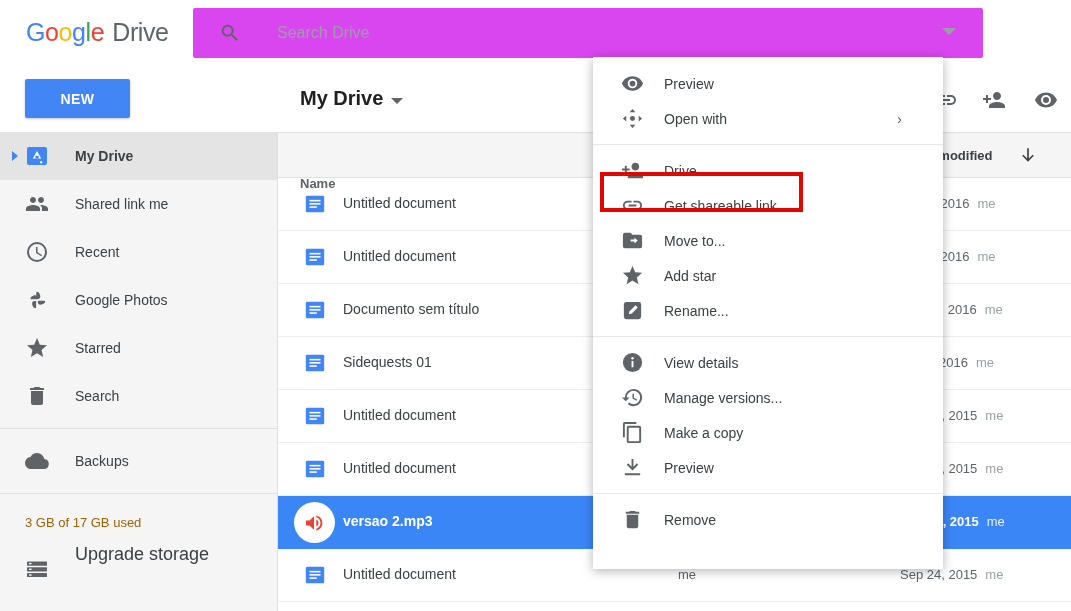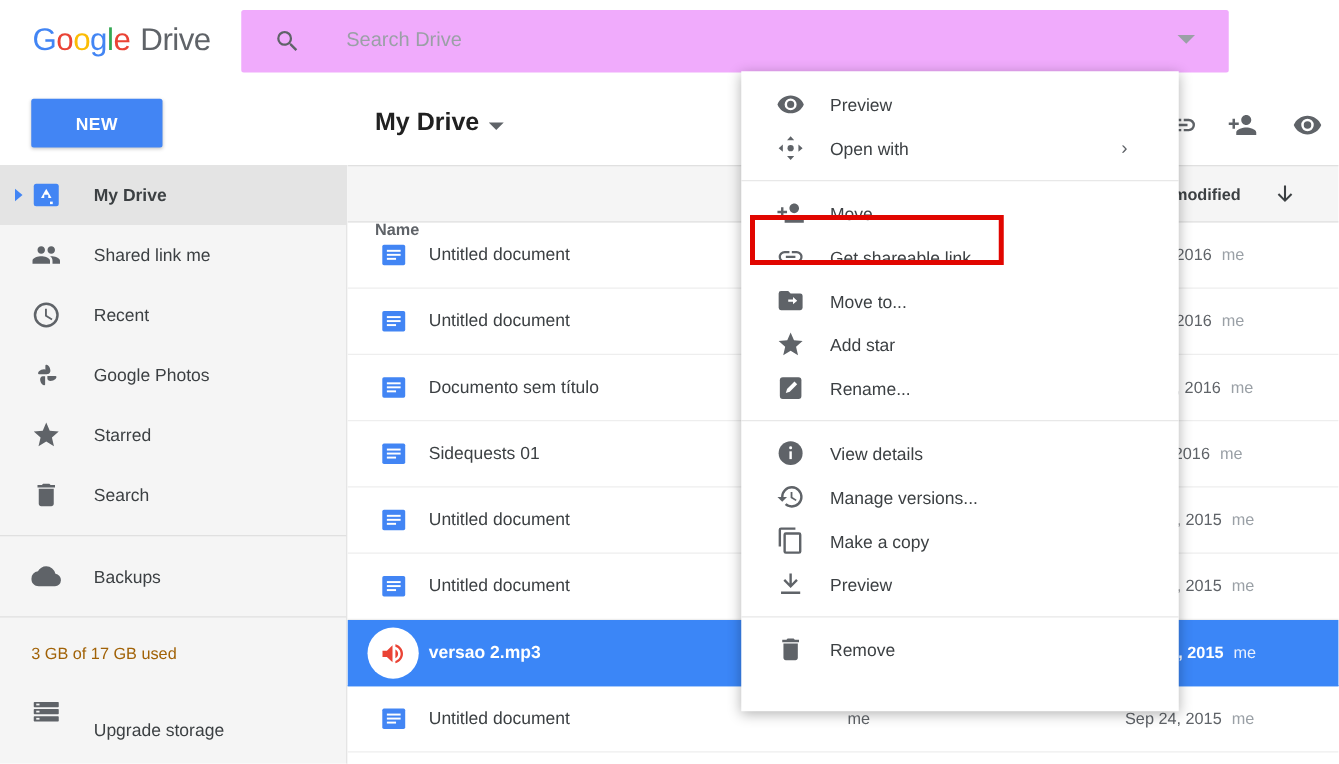--- a/index.html
+++ b/index.html
@@ -18,21 +18,21 @@
   .logo .g1 { color: #4285F4; }
   .logo .g2 { color: #EA4335; }
   .logo .g3 { color: #FBBC05; }
   .logo .g4 { color: #4285F4; }
   .logo .g5 { color: #34A853; }
   .logo .g6 { color: #EA4335; }
   .logo .word { color: #5f6368; margin-left: 8px; font-weight: 400; }
 
   .searchbox {
     position: absolute; left: 193px; top: 8px; width: 790px; height: 50px;
-    background: #f0abfc; border-radius: 2px;
+    background: #d946ef; border-radius: 2px;
   }
   .search-icon { position: absolute; left: 26px; top: 14px; width: 22px; height: 22px; }
   .search-input {
     position: absolute; left: 84px; top: 0; width: 690px; height: 50px;
     border: 0; background: transparent; outline: none;
     font-family: "Liberation Sans", sans-serif; font-size: 16px; color: #3c4043;
   }
   .search-input::placeholder { color: #9aa0a6; }
   .search-caret {
     position: absolute; left: 942px; top: 28px; width: 0; height: 0;
@@ -61,21 +61,21 @@
   .side-item.active { background: #e4e4e4; font-weight: bold; }
   .side-item .expander {
     position: absolute; left: 12px; top: 19px; width: 0; height: 0;
     border-top: 5px solid transparent; border-bottom: 5px solid transparent;
     border-left: 6px solid #4285F4;
   }
   .side-ico { position: absolute; left: 25px; top: 12px; width: 24px; height: 24px; }
   .side-label { padding-left: 75px; }
   .side-sep { height: 1px; background: #e0e0e0; margin: 8px 0; }
   .storage-text { padding-left: 25px; color: #a16207; font-size: 13px; height: 42px; line-height: 42px; }
-  .upgrade { position: relative; height: 48px; display: flex; align-items: flex-end; cursor: pointer; color: #3c4043; font-size: 14px; }
+  .upgrade { position: relative; height: 48px; display: flex; align-items: flex-start; cursor: pointer; color: #3c4043; font-size: 18px; }
   .upgrade .side-ico { left: 25px; top: 13px; }
 
   
   .content { position: absolute; left: 278px; top: 66px; width: 793px; height: 545px; background: #fff; overflow: hidden; }
   .crumb-bar { position: relative; height: 66px; }
   .crumb {
     position: absolute; left: 22px; top: 21px;
     font-size: 20px; color: #212121; font-weight: bold;
   }
   .crumb-caret {
@@ -410,21 +410,21 @@
         <span class="ctx-label">Open with</span>
         <span class="ctx-sub">›</span>
       </div>
       <div class="ctx-sep"></div>
       <div class="ctx-item">
         <span class="ctx-ico">
           <svg width="23" height="23" viewBox="0 0 24 24">
             <path fill="#5f6368" d="M15 12c2.21 0 4-1.79 4-4s-1.79-4-4-4-4 1.79-4 4 1.79 4 4 4zm-9-2V7H4v3H1v2h3v3h2v-3h3v-2H6zm9 4c-2.67 0-8 1.34-8 4v2h16v-2c0-2.66-5.33-4-8-4z"></path>
           </svg>
         </span>
-        <span class="ctx-label">Move...</span>
+        <span class="ctx-label">Drive...</span>
       </div>
       <div class="ctx-item">
         <span class="ctx-ico">
           <svg width="23" height="23" viewBox="0 0 24 24">
             <path fill="#5f6368" d="M3.9 12c0-1.71 1.39-3.1 3.1-3.1h4V7H7a5 5 0 0 0 0 10h4v-1.9H7c-1.71 0-3.1-1.39-3.1-3.1zM8 13h8v-2H8v2zm9-6h-4v1.9h4c1.71 0 3.1 1.39 3.1 3.1s-1.39 3.1-3.1 3.1h-4V17h4a5 5 0 0 0 0-10z"></path>
           </svg>
         </span>
         <span class="ctx-label">Get shareable link</span>
       </div>
       <div class="ctx-item">

